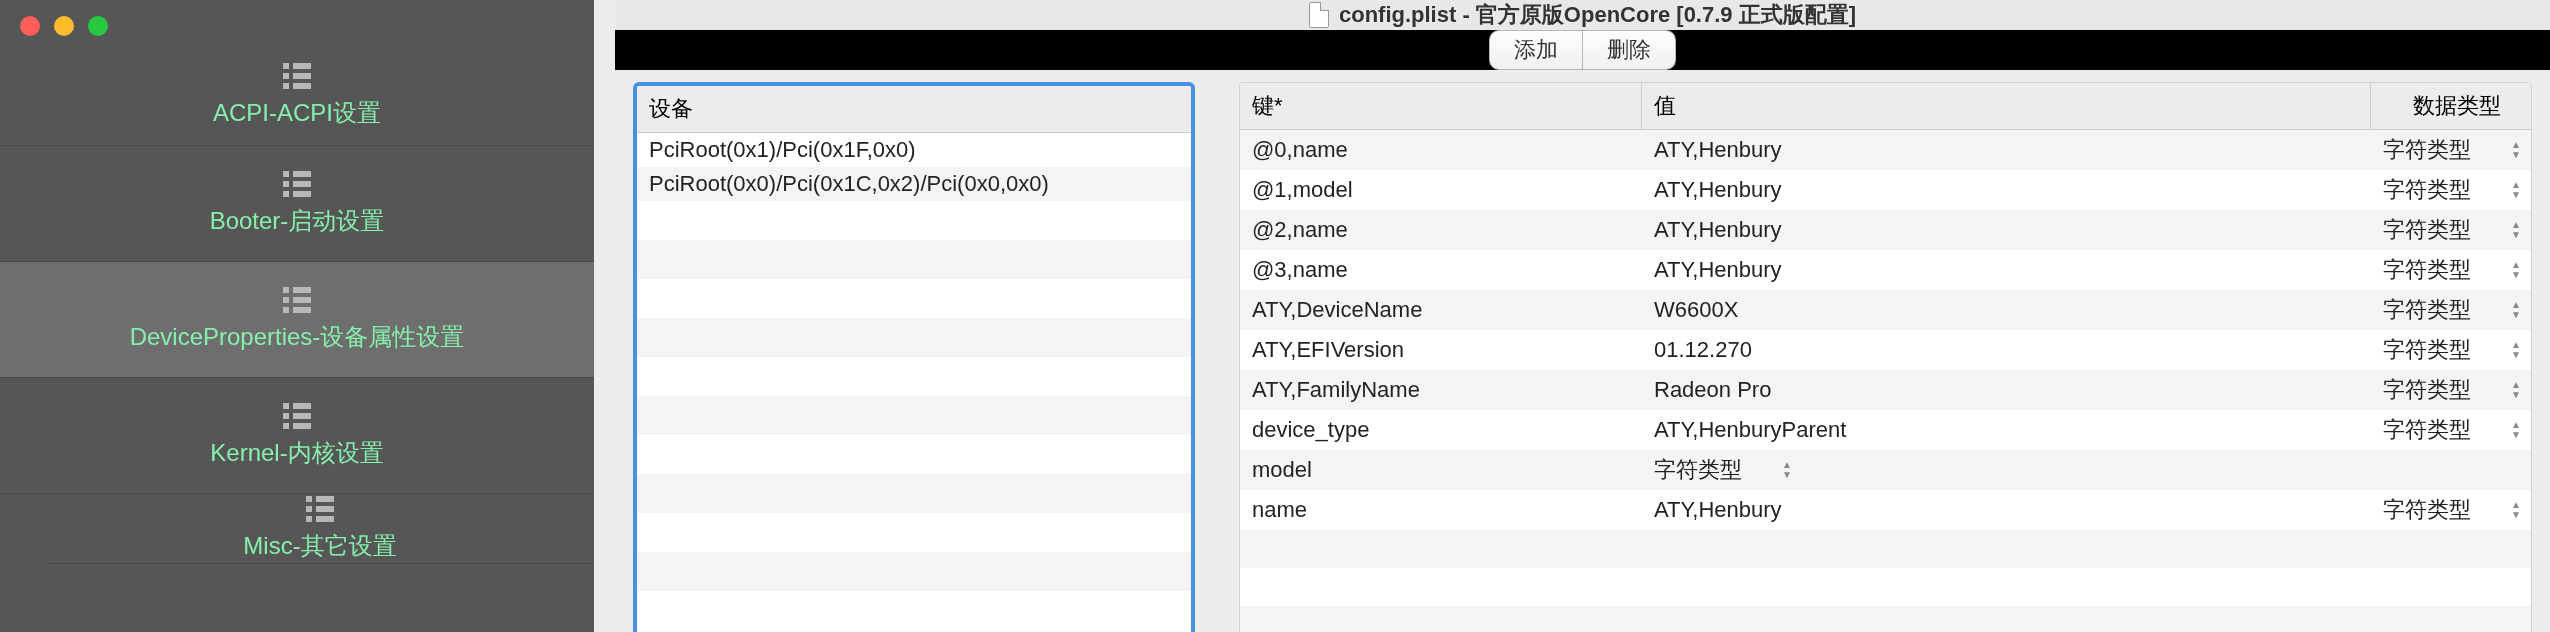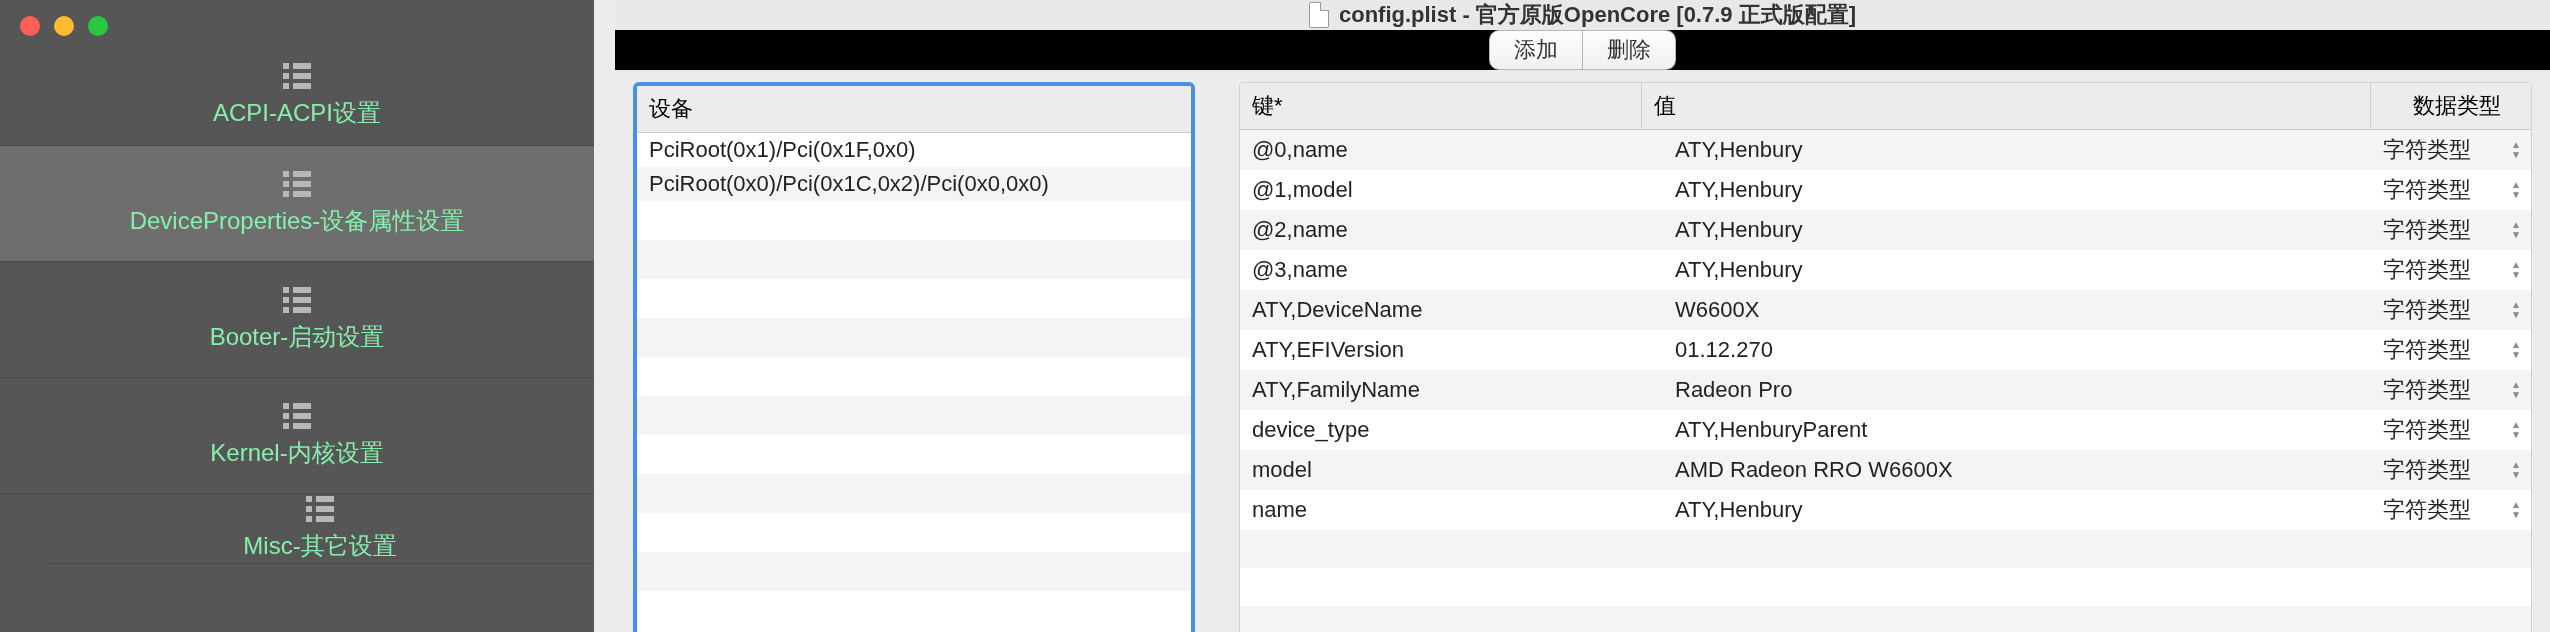--- a/index.html
+++ b/index.html
@@ -43,21 +43,21 @@
 .lp-row.empty { height: 39px; }
 
 .right-panel { flex: 1; background: #fff; border: 1px solid #d0d0d0; border-radius: 4px; overflow: hidden; display: flex; flex-direction: column; }
 .rp-header { display: flex; background: #ececec; border-bottom: 1px solid #ccc; font-size: 22px; }
 .rp-col { padding: 8px 12px; border-right: 1px solid #ccc; }
 .rp-col.key { width: 402px; }
 .rp-col.val { flex: 1; }
 .rp-col.type { width: 160px; border-right: none; text-align: right; padding-right: 30px; }
 
 .rp-body { flex: 1; overflow: auto; }
-.rp-row { display: flex; font-size: 22px; color: #222; align-items: center; gap: 21px; }
+.rp-row { display: flex; font-size: 22px; color: #222; align-items: center; }
 .rp-row:nth-child(odd) { background: #f4f4f4; }
 .rp-cell { padding: 5px 12px; }
 .rp-cell.key { width: 402px; }
 .rp-cell.val { flex: 1; }
 .rp-cell.type { width: 160px; display: flex; align-items: center; justify-content: space-between; padding-right: 10px; }
 .stepper { display: flex; flex-direction: column; gap: 2px; color: #888; font-size: 10px; line-height: 8px; }
 </style>
 </head>
 <body>
 
@@ -79,54 +79,54 @@
           <div class="side-icon-bar"></div>
         </div>
       <div class="side-icon-row">
           <div class="side-icon-dot"></div>
           <div class="side-icon-bar"></div>
         </div>
     </div>
     <div class="side-label">ACPI-ACPI设置</div>
   </div>
 
+  <div class="side-item">
+    <div class="side-icon">
+      <div class="side-icon-row">
+          <div class="side-icon-dot"></div>
+          <div class="side-icon-bar"></div>
+        </div>
+      <div class="side-icon-row">
+          <div class="side-icon-dot"></div>
+          <div class="side-icon-bar"></div>
+        </div>
+      <div class="side-icon-row">
+          <div class="side-icon-dot"></div>
+          <div class="side-icon-bar"></div>
+        </div>
+    </div>
+    <div class="side-label">Booter-启动设置</div>
+  </div>
+
   <div class="side-item active">
     <div class="side-icon">
       <div class="side-icon-row">
           <div class="side-icon-dot"></div>
           <div class="side-icon-bar"></div>
         </div>
       <div class="side-icon-row">
           <div class="side-icon-dot"></div>
           <div class="side-icon-bar"></div>
         </div>
       <div class="side-icon-row">
           <div class="side-icon-dot"></div>
           <div class="side-icon-bar"></div>
         </div>
     </div>
     <div class="side-label">DeviceProperties-设备属性设置</div>
-  </div>
-
-  <div class="side-item">
-    <div class="side-icon">
-      <div class="side-icon-row">
-          <div class="side-icon-dot"></div>
-          <div class="side-icon-bar"></div>
-        </div>
-      <div class="side-icon-row">
-          <div class="side-icon-dot"></div>
-          <div class="side-icon-bar"></div>
-        </div>
-      <div class="side-icon-row">
-          <div class="side-icon-dot"></div>
-          <div class="side-icon-bar"></div>
-        </div>
-    </div>
-    <div class="side-label">Booter-启动设置</div>
   </div>
 
   <div class="side-item">
     <div class="side-icon">
       <div class="side-icon-row">
           <div class="side-icon-dot"></div>
           <div class="side-icon-bar"></div>
         </div>
       <div class="side-icon-row">
           <div class="side-icon-dot"></div>
@@ -281,21 +281,20 @@
             <div class="rp-cell type">
               <span>字符类型</span>
               <span class="stepper">
                 <span>▲</span>
                 <span>▼</span>
               </span>
             </div>
           </div>
           <div class="rp-row">
             <div class="rp-cell key">model</div>
-            <div class="rp-cell val">AMD Radeon RRO W6600X</div>
             <div class="rp-cell type">
               <span>字符类型</span>
               <span class="stepper">
                 <span>▲</span>
                 <span>▼</span>
               </span>
             </div>
           </div>
           <div class="rp-row">
             <div class="rp-cell key">name</div>

